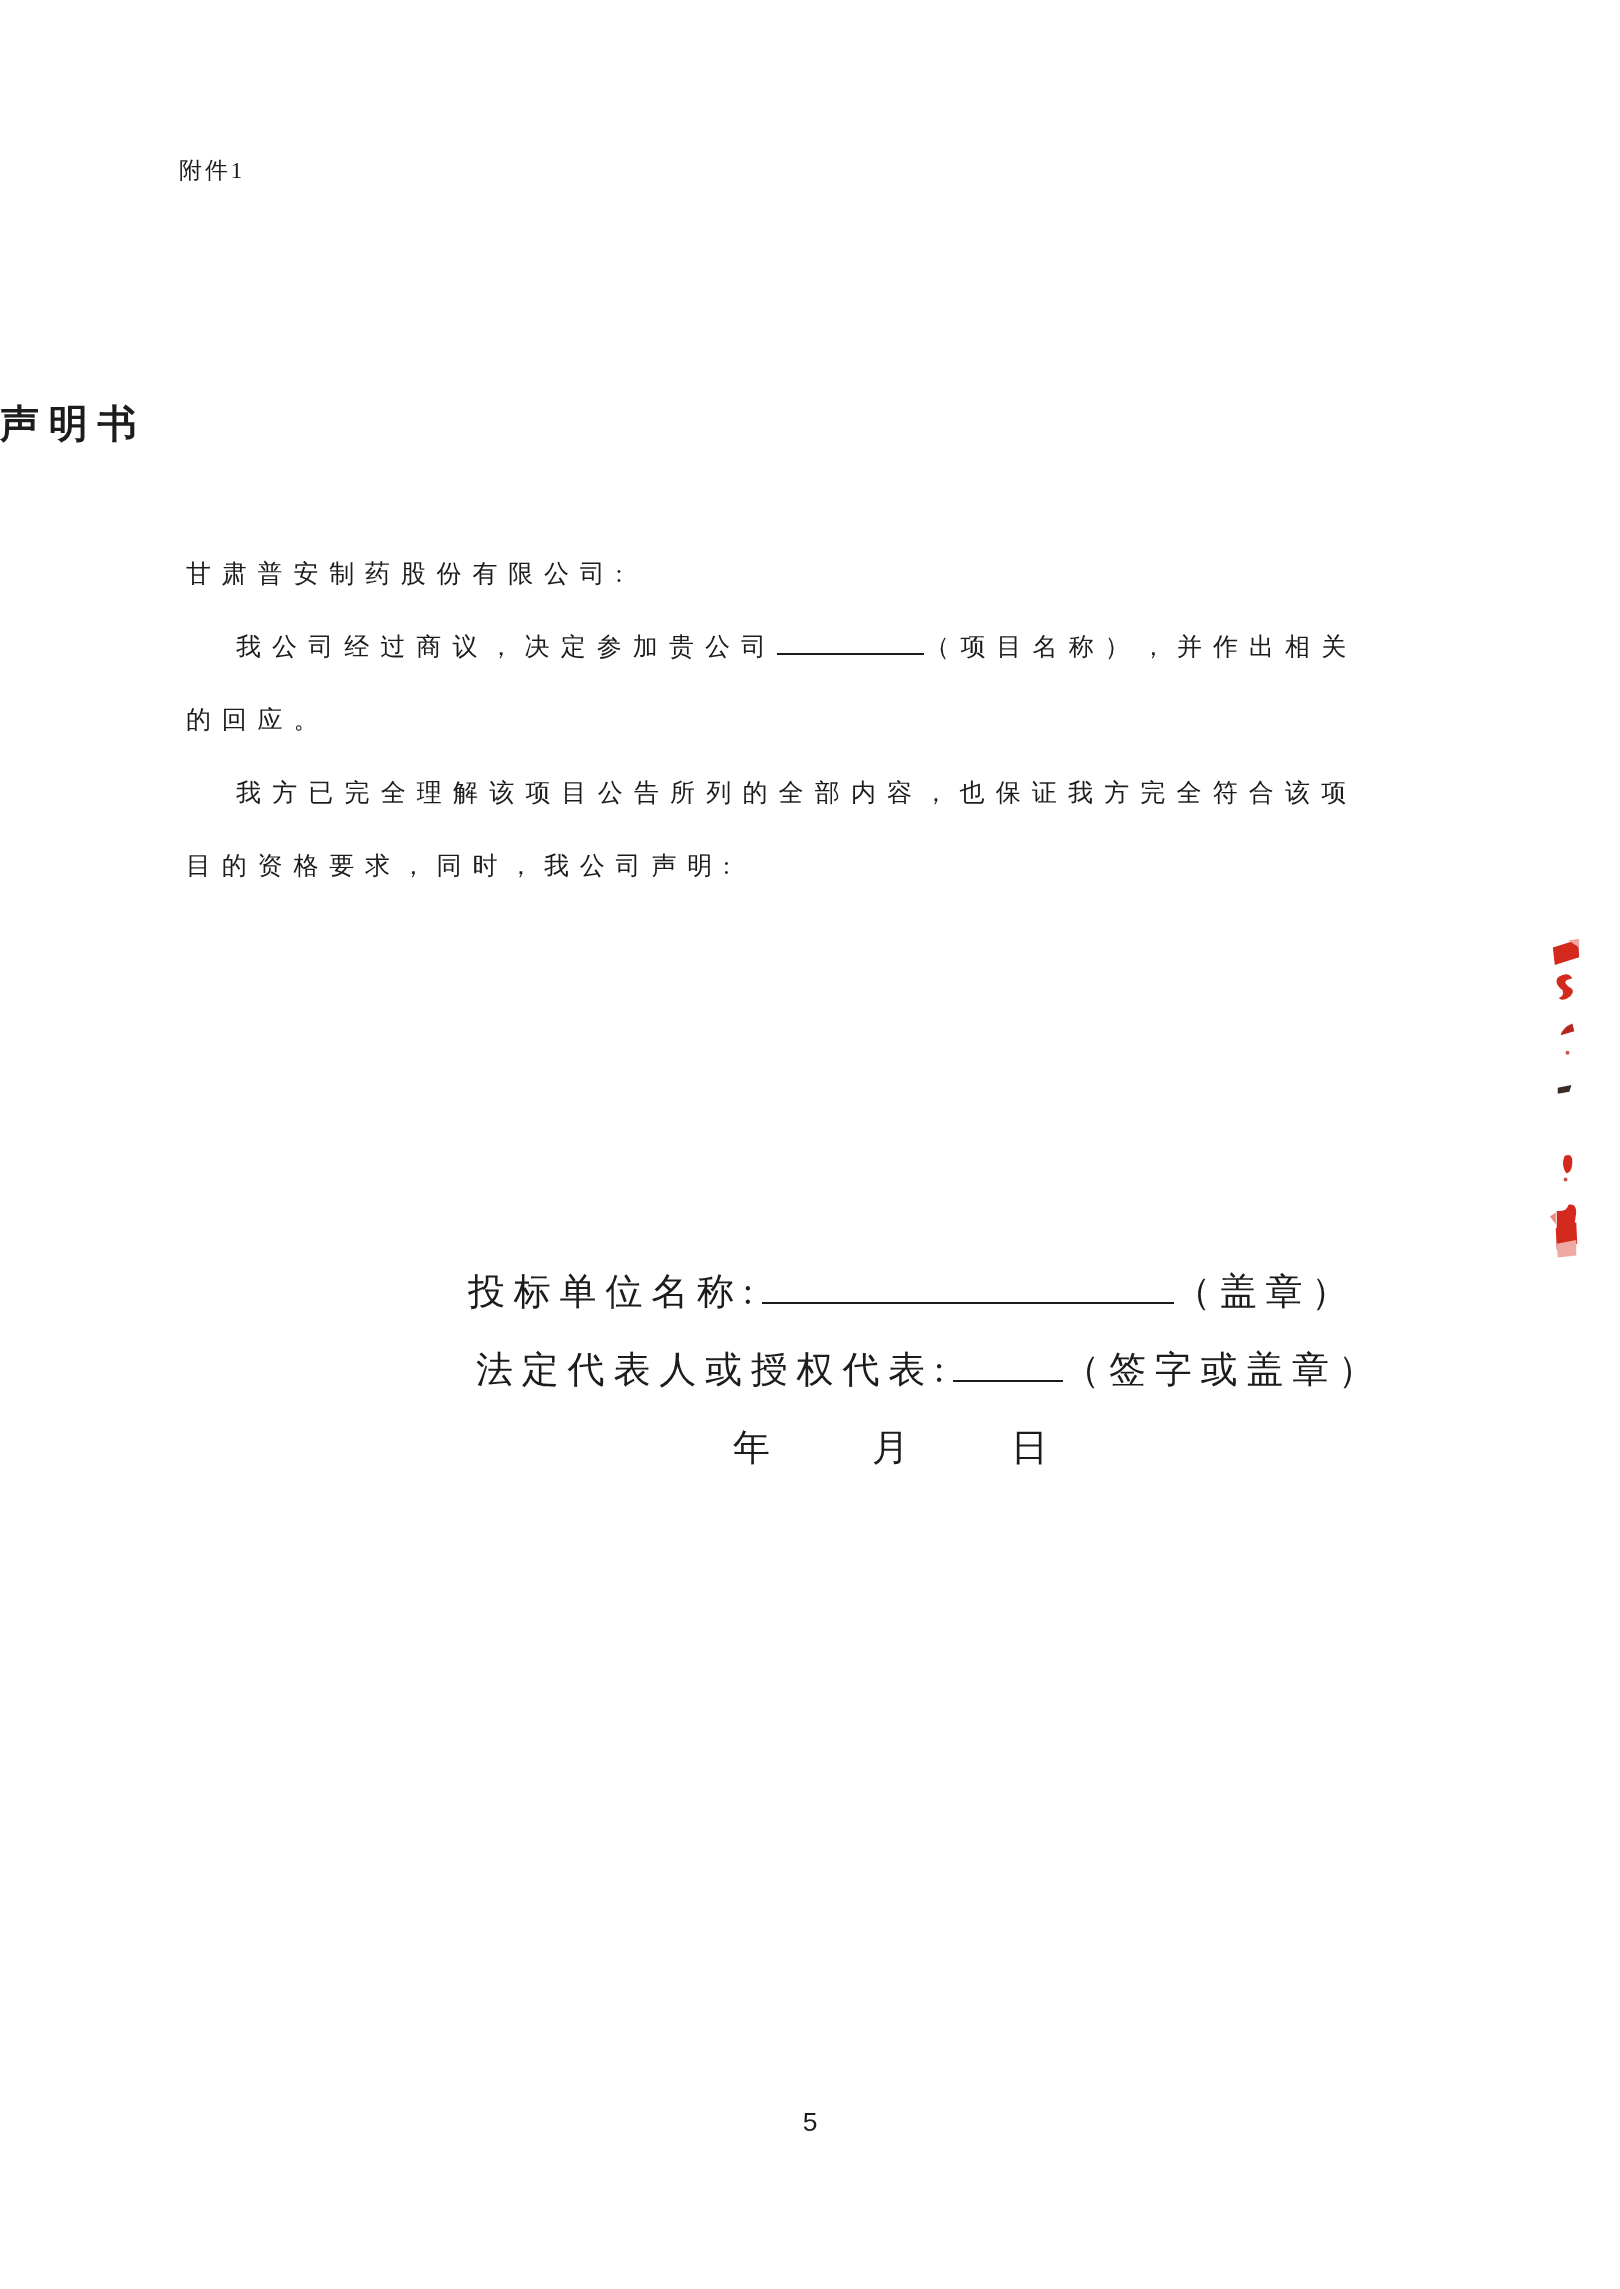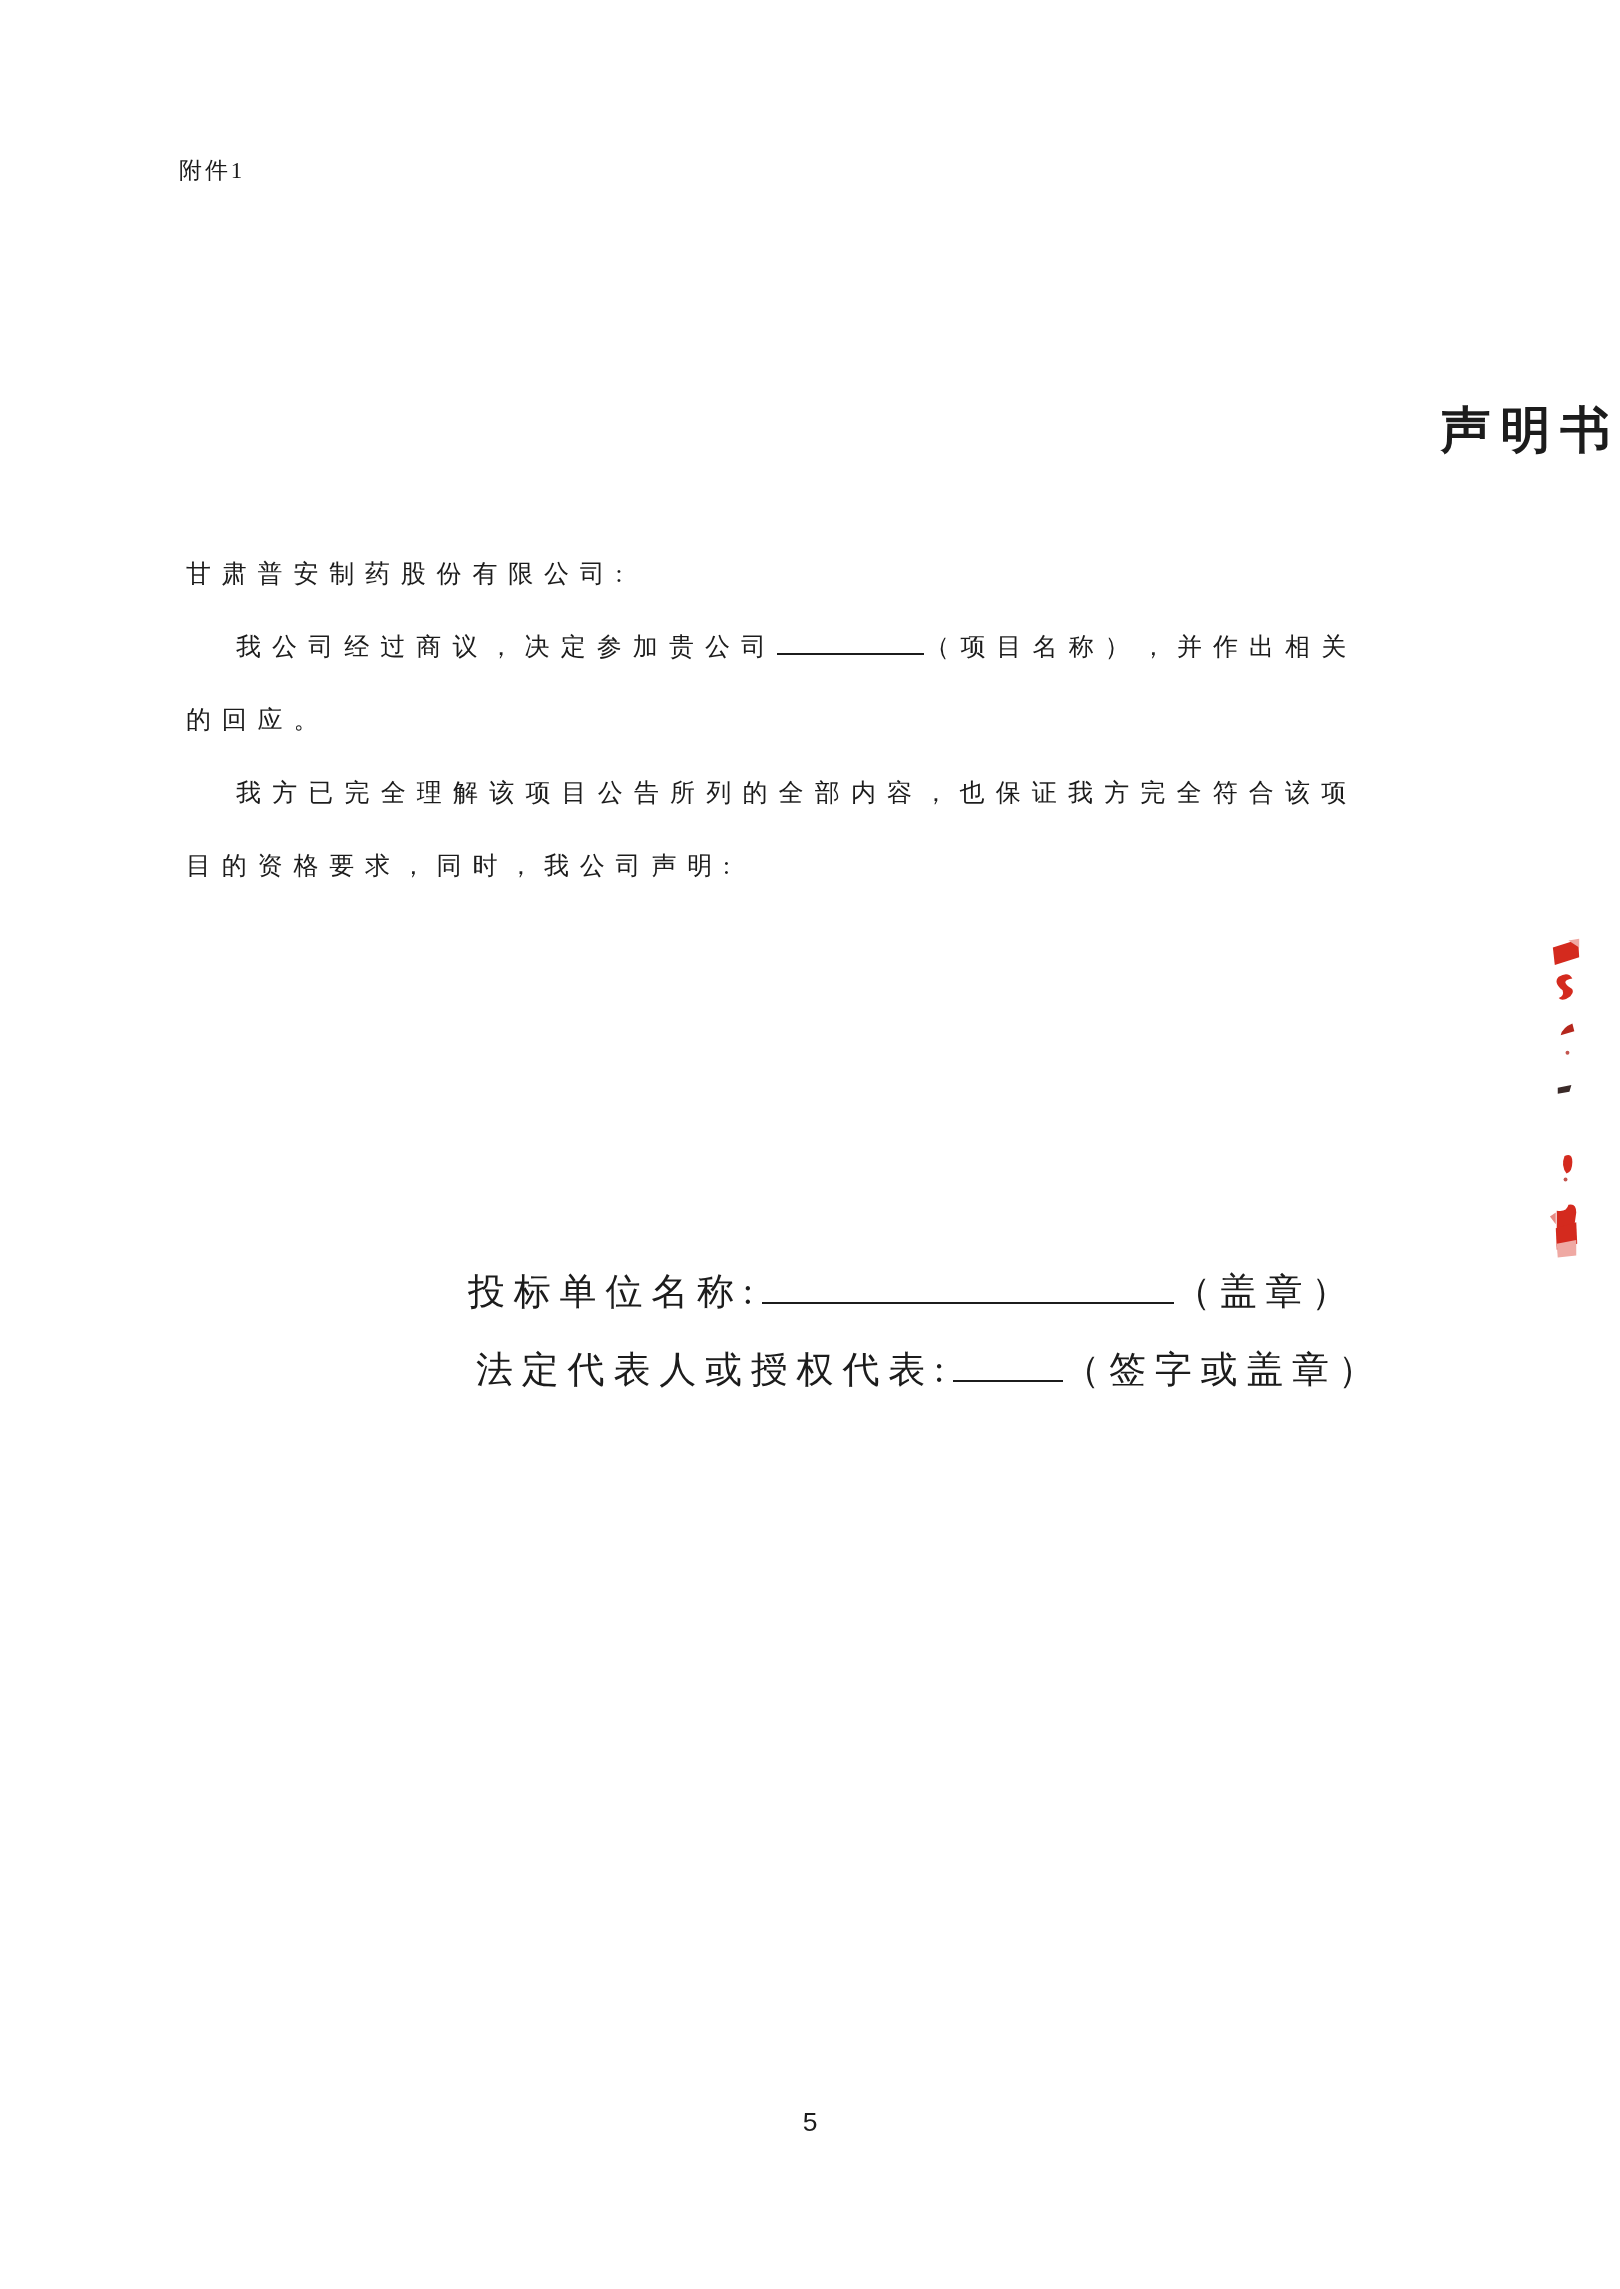--- a/index.html
+++ b/index.html
@@ -21,22 +21,22 @@
     left: 179px;
     top: 155px;
     font-size: 23px;
     letter-spacing: 2.9px;
   }
   .doc-title {
     position: absolute;
     left: 0;
     right: 0;
     top: 397px;
-    text-align: right;
-    font-size: 50px;
+    text-align: left;
+    font-size: 39px;
     font-weight: bold;
     letter-spacing: 9.8px;
   }
   .body-block {
     position: absolute;
     left: 186px;
     top: 537px;
     width: 1171px;
     font-size: 25px;
     line-height: 73px;
@@ -101,20 +101,21 @@
 
   <div class="body-block">
     <p>甘肃普安制药股份有限公司:</p>
     <p class="indent"><span>我公司经过商议，决定参加贵公司</span><span class="blank project"></span><span>（项目名称），并作出相关的回应。</span></p>
     <p class="indent">我方已完全理解该项目公告所列的全部内容，也保证我方完全符合该项目的资格要求，同时，我公司声明:</p>
   </div>
 
   <div class="signature-block">
     <p class="sig-line unit-line"><span>投标单位名称:</span><span class="blank unit"></span><span>（盖章）</span></p>
     <p class="sig-line rep-line"><span>法定代表人或授权代表:</span><span class="blank rep"></span><span>（签字或盖章）</span></p>
+    <p class="sig-line date-line"><span>年</span><span class="date-sep"></span><span>月</span><span class="date-sep"></span><span>日</span></p>
   </div>
 
   <svg class="seal-fragments" viewBox="0 0 40 340" aria-hidden="true">
     <polygon points="6,14 32,6 33,24 8,32" fill="#d42a1e"></polygon>
     <polygon points="22,7 33,5 33,14" fill="#efa9a3"></polygon>
     <path d="M12,44 q10,-6 14,2 q-12,2 -4,8 q8,4 2,10 q-8,6 -12,2 q6,-2 4,-8 q-10,-8 -4,-14 z" fill="#d42a1e"></path>
     <path d="M26,92 q-10,4 -12,12 l14,-4 z" fill="#b5271d"></path>
     <circle cx="21" cy="122" r="2" fill="#c4564f"></circle>
     <path d="M11,158 l14,-3 l-2,7 l-12,2 z" fill="#3a2a28"></path>
     <path d="M18,228 q8,-4 8,6 q0,10 -6,12 q-6,-8 -2,-18 z" fill="#d42a1e"></path>

